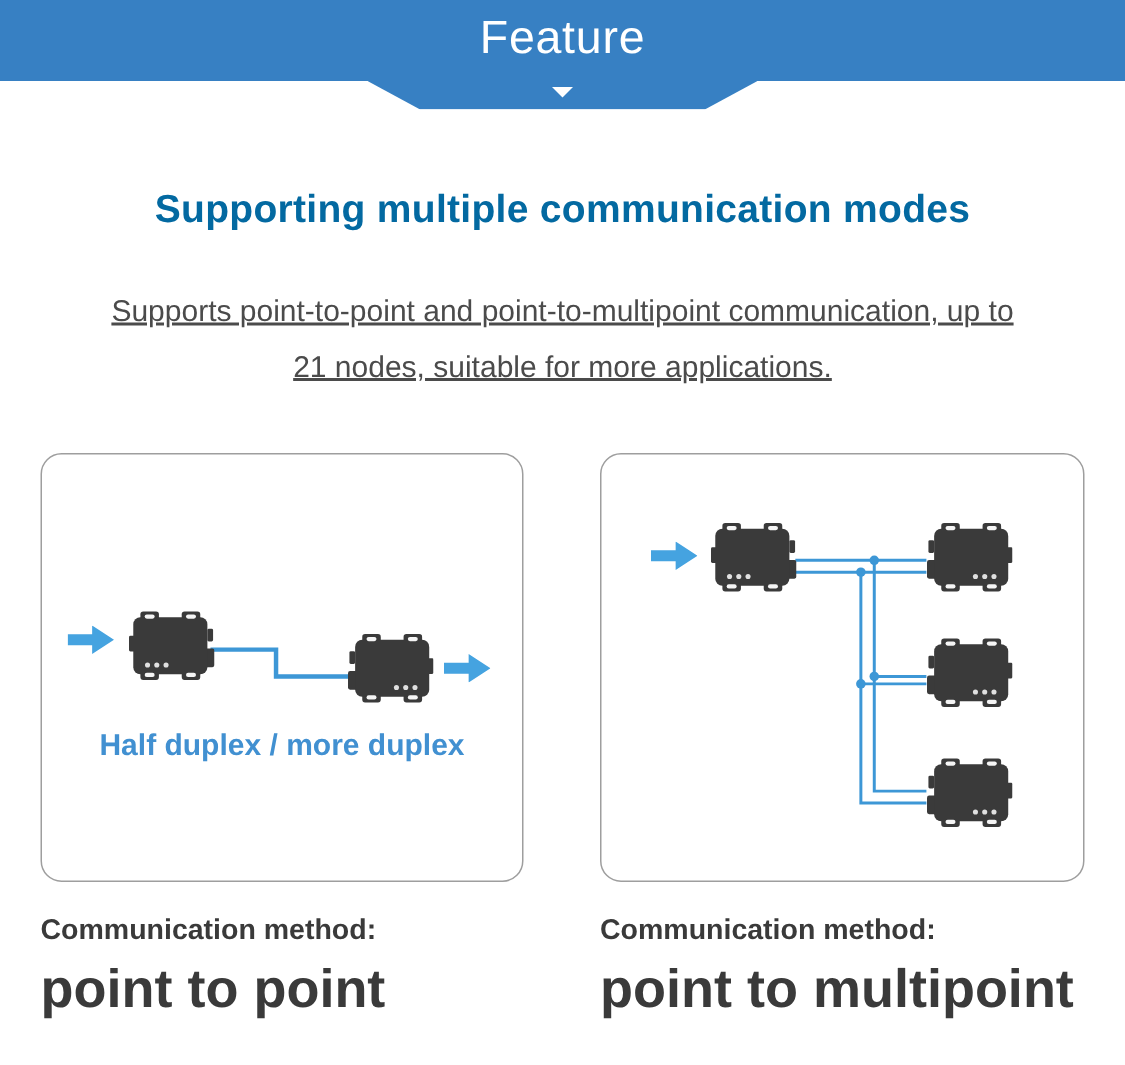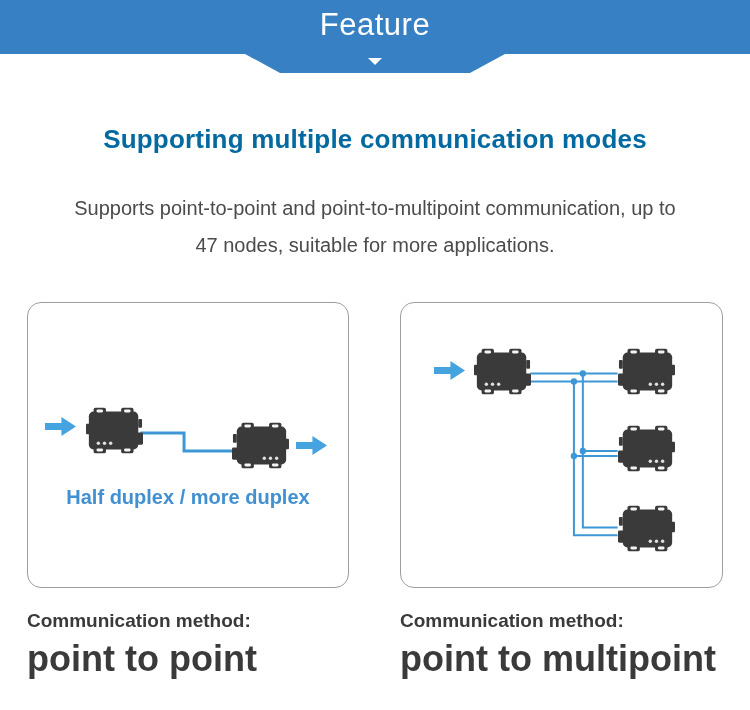--- a/index.html
+++ b/index.html
@@ -35,21 +35,21 @@
 
   
   .heading {
     position:absolute; left:0; top:124px; width:750px;
     text-align:center; color:#0369a1;
     font-size:26px; font-weight:700; letter-spacing:0.2px;
   }
   .subtitle {
     position:absolute; left:0; top:190px; width:750px;
     text-align:center; color:#4b4b4b;
-    font-size:20px; line-height:37px; font-weight:400;
+    font-size:20px; line-height:37px; font-weight:400;text-decoration:underline;
   }
 
   
   .panel {
     position:absolute; top:302px; height:286px;
     border:1px solid #9e9e9e; border-radius:14px;
     background:#ffffff;
   }
   .panel.left  { left:27px;  width:322px; }
   .panel.right { left:400px; width:323px; }
@@ -108,21 +108,21 @@
 
 <div class="banner-bar">
   <span>Feature</span>
 </div>
 <div class="banner-trap"></div>
 <div class="banner-chevron"></div>
 
 <div class="heading">Supporting multiple communication modes</div>
 <div class="subtitle">
   <div>Supports point-to-point and point-to-multipoint communication, up to</div>
-  <div>47 nodes, suitable for more applications.</div>
+  <div>21 nodes, suitable for more applications.</div>
 </div>
 
 <div class="panel left">
   <svg class="lines-overlay" viewBox="0 0 322 286">
     <polyline points="113,131 157,131 157,149 206,149" fill="none" stroke="#3d97d6" stroke-width="3"></polyline>
   </svg>
   <div class="block-arrow" style="left:17px; top:114px;"></div>
   <svg class="device" style="left:58px; top:103px;" viewBox="0 0 60 50">
       <use href="#device-shape"></use>
     </svg>

